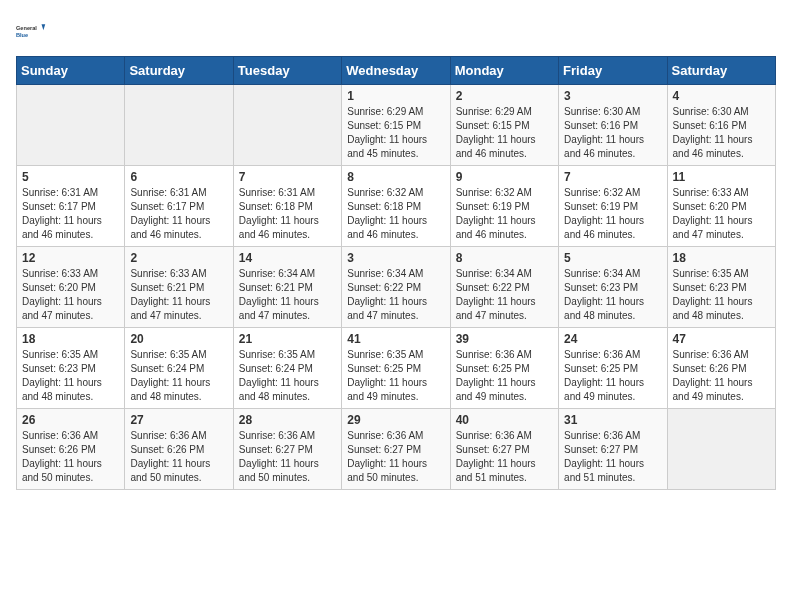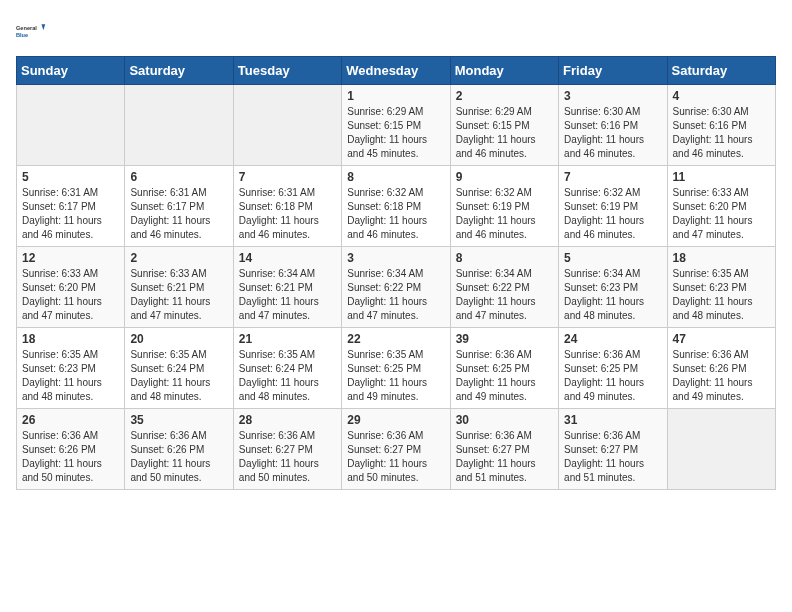--- a/index.html
+++ b/index.html
@@ -243,21 +243,21 @@
 Sunset: 6:24 PM
 Daylight: 11 hours and 48 minutes.</div>
         </td>
         <td>
           <span class="day-number">21</span>
           <div class="day-info" style="white-space: pre-line;">Sunrise: 6:35 AM
 Sunset: 6:24 PM
 Daylight: 11 hours and 48 minutes.</div>
         </td>
         <td>
-          <span class="day-number">22</span>
+          <span class="day-number">41</span>
           <div class="day-info" style="white-space: pre-line;">Sunrise: 6:35 AM
 Sunset: 6:25 PM
 Daylight: 11 hours and 49 minutes.</div>
         </td>
         <td>
           <span class="day-number">39</span>
           <div class="day-info" style="white-space: pre-line;">Sunrise: 6:36 AM
 Sunset: 6:25 PM
 Daylight: 11 hours and 49 minutes.</div>
         </td>
@@ -275,39 +275,39 @@
         </td>
       </tr>
       <tr>
         <td>
           <span class="day-number">26</span>
           <div class="day-info" style="white-space: pre-line;">Sunrise: 6:36 AM
 Sunset: 6:26 PM
 Daylight: 11 hours and 50 minutes.</div>
         </td>
         <td>
-          <span class="day-number">35</span>
+          <span class="day-number">27</span>
           <div class="day-info" style="white-space: pre-line;">Sunrise: 6:36 AM
 Sunset: 6:26 PM
 Daylight: 11 hours and 50 minutes.</div>
         </td>
         <td>
           <span class="day-number">28</span>
           <div class="day-info" style="white-space: pre-line;">Sunrise: 6:36 AM
 Sunset: 6:27 PM
 Daylight: 11 hours and 50 minutes.</div>
         </td>
         <td>
           <span class="day-number">29</span>
           <div class="day-info" style="white-space: pre-line;">Sunrise: 6:36 AM
 Sunset: 6:27 PM
 Daylight: 11 hours and 50 minutes.</div>
         </td>
         <td>
-          <span class="day-number">30</span>
+          <span class="day-number">40</span>
           <div class="day-info" style="white-space: pre-line;">Sunrise: 6:36 AM
 Sunset: 6:27 PM
 Daylight: 11 hours and 51 minutes.</div>
         </td>
         <td>
           <span class="day-number">31</span>
           <div class="day-info" style="white-space: pre-line;">Sunrise: 6:36 AM
 Sunset: 6:27 PM
 Daylight: 11 hours and 51 minutes.</div>
         </td>

